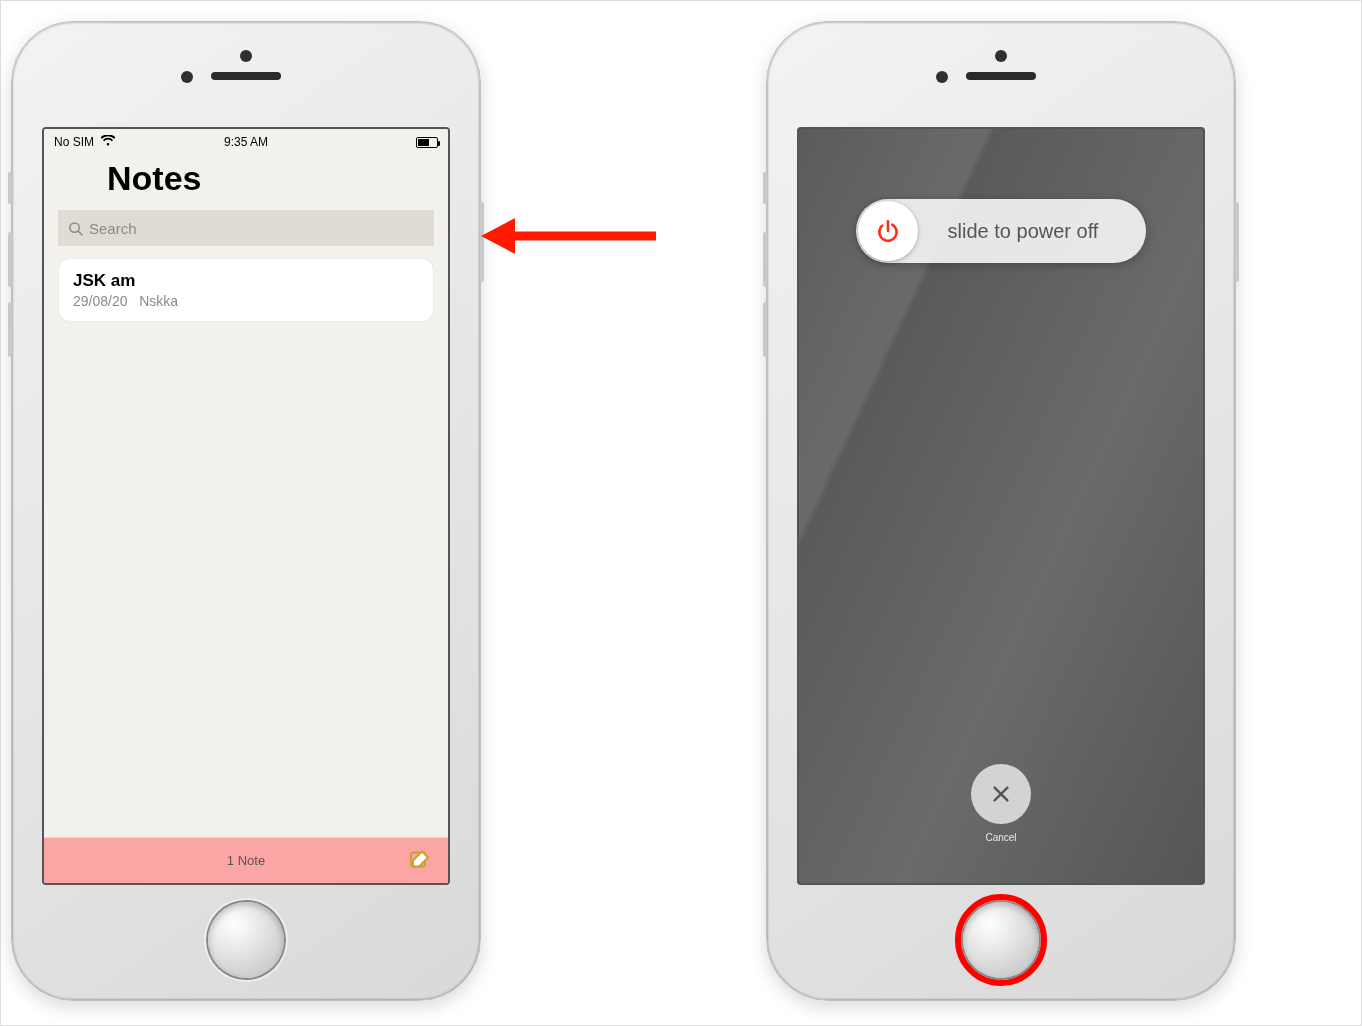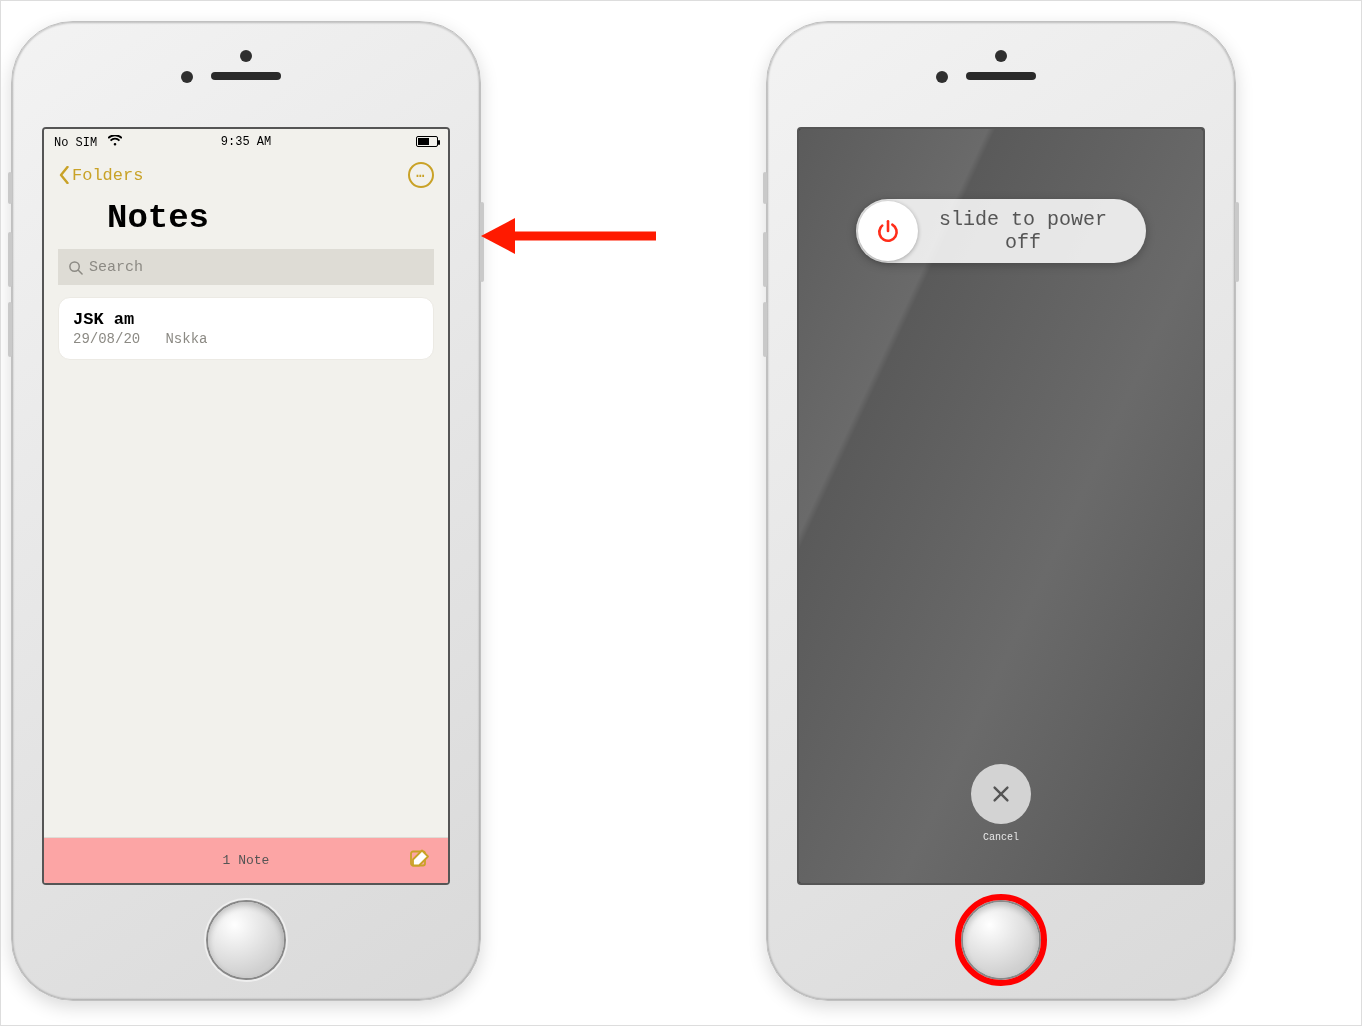--- a/index.html
+++ b/index.html
@@ -66,21 +66,20 @@
     position:absolute; top:49px; left:calc(50% - 65px);
     width:12px; height:12px; border-radius:50%;
     background:#2f2f2f;
   }
 
   
   .screen {
     position:absolute; top:105px; left:30px; right:30px; bottom:115px;
     background:#000; border-radius:4px; overflow:hidden;
     border:2px solid #555;
-    font-family:Liberation Mono, monospace;
   }
 
   
   .home {
     position:absolute; bottom:22px; left:50%; transform:translateX(-50%);
     width:76px; height:76px; border-radius:50%;
     background: radial-gradient(circle at 35% 30%, #fff, #d0d0d0 70%);
     box-shadow:
       0 0 0 2px #888,
       0 0 0 4px #eee,
@@ -223,31 +222,20 @@
                   <path d="M7 10.5a1.3 1.3 0 100-2.6 1.3 1.3 0 000 2.6zM3.2 6.2a5.3 5.3 0 017.6 0l1.3-1.3a7.2 7.2 0 00-10.2 0l1.3 1.3zM.8 3.8a8.8 8.8 0 0112.4 0l1.3-1.3a10.6 10.6 0 00-15 0L.8 3.8z" fill="#000"></path>
                 </svg>
             </span>
           </span>
           <span class="sb-center">9:35 AM</span>
           <span>
             <span class="battery"><span class="fill"></span></span>
           </span>
         </div>
 
-        <div class="navrow">
-          <div class="back">
-            <svg viewBox="0 0 10 18">
-                <path d="M8.5 1L2 9l6.5 8" stroke="#c9a227" stroke-width="2.4" fill="none" stroke-linecap="round" stroke-linejoin="round"></path>
-              </svg>
-            <span>Folders</span>
-          </div>
-          <div class="more">
-            <span>⋯</span>
-          </div>
-        </div>
 
         <div class="title-notes">Notes</div>
 
         <div class="searchbox">
           <svg width="15" height="15" viewBox="0 0 16 16">
               <circle cx="7" cy="7" r="5" stroke="#8c8a84" stroke-width="1.6" fill="none"></circle>
               <line x1="11" y1="11" x2="15" y2="15" stroke="#8c8a84" stroke-width="1.6" stroke-linecap="round"></line>
             </svg>
           <span>Search</span>
         </div>

